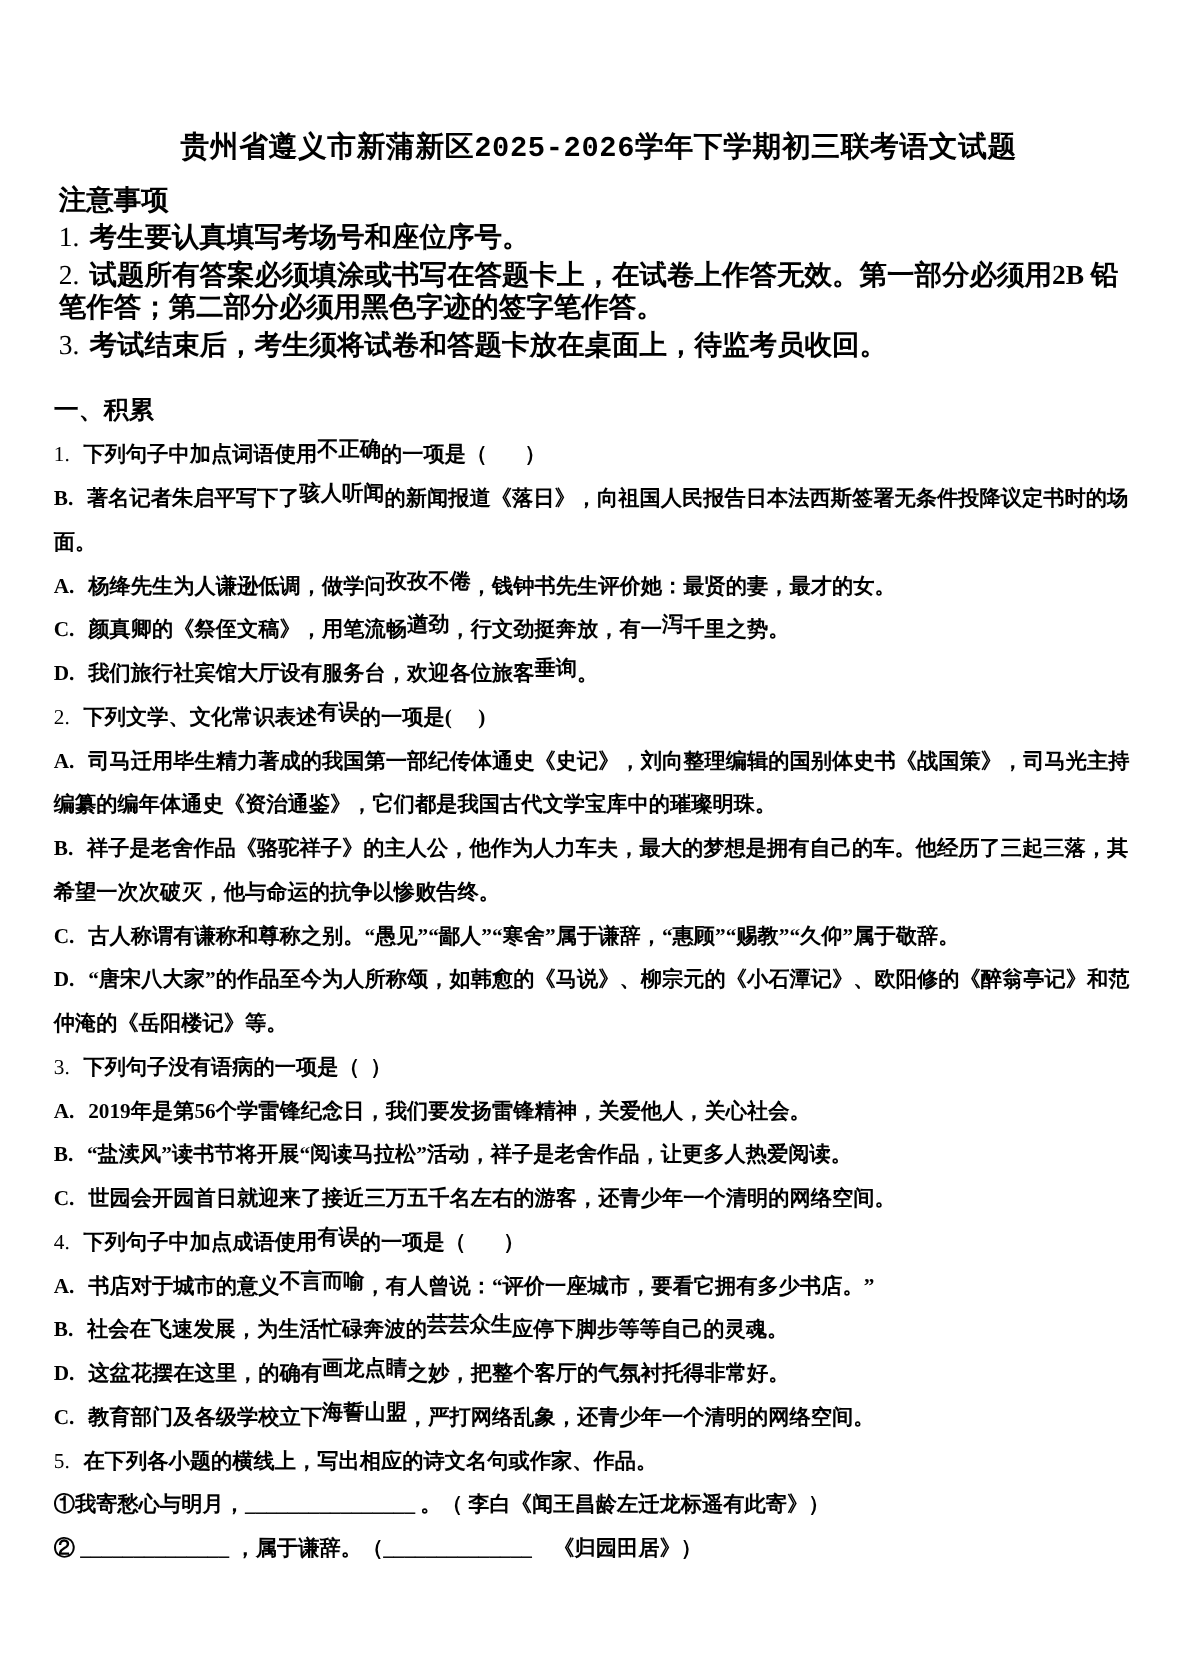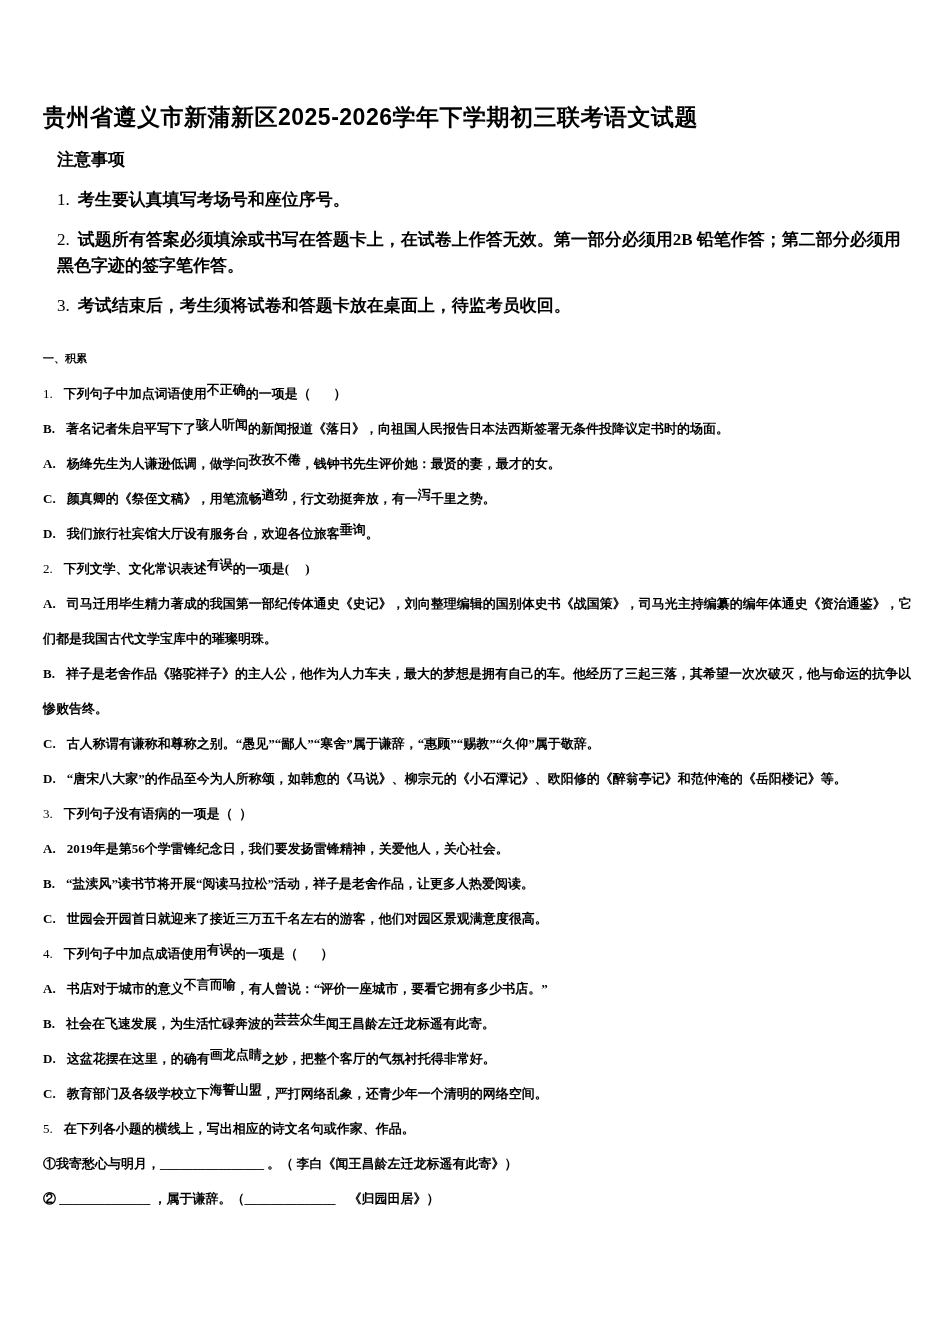--- a/index.html
+++ b/index.html
@@ -14,51 +14,52 @@
     overflow: hidden;
     font-family: "Liberation Serif", "DejaVu Serif", serif;
   }
   .page {
     box-sizing: border-box;
     width: 950px;
     padding: 102px 35px 0 43px;
   }
   .title {
     margin: 0 0 14px 0;
+    text-align: center;
     font-size: 23px;
     font-weight: 700;
-    font-family: Liberation Sans, sans-serif;
+    font-family: Liberation Mono, monospace;
     letter-spacing: 0.5px;
   }
   .notice-heading,
   .notice-line {
-    margin: 14px;
-    font-size: 17px;
+    margin: 4px;
+    font-size: 22px;
     line-height: 26px;
     font-weight: 600;
     white-space: pre-wrap;
   }
   .notice-num {
     font-weight: 400;
     font-family: "Liberation Serif", serif;
     margin-right: 8px;
   }
   .section {
     margin-top: 22px;
   }
   .section-heading {
     margin: 0;
-    font-size: 11px;
+    font-size: 20px;
     line-height: 35px;
     font-weight: 700;
     white-space: pre-wrap;
   }
   .line {
     margin: 0;
-    font-size: 13px;
+    font-size: 17px;
     line-height: 35px;
     font-weight: 600;
     white-space: pre-wrap;
   }
   .qnum {
     font-weight: 400;
     font-family: "Liberation Serif", serif;
     margin-right: 11px;
   }
   .opt-label {
@@ -103,26 +104,26 @@
           <p class="line"><span class="qnum">2.</span><span>下列文学、文化常识表述</span><span class="em">有误</span><span>的一项是(     )</span></p>
           <p class="line"><span class="opt-label">A.</span><span>司马迁用毕生精力著成的我国第一部纪传体通史《史记》，刘向整理编辑的国别体史书《战国策》，司马光主持编纂的编年体通史《资治通鉴》，它们都是我国古代文学宝库中的璀璨明珠。</span></p>
           <p class="line"><span class="opt-label">B.</span><span>祥子是老舍作品《骆驼祥子》的主人公，他作为人力车夫，最大的梦想是拥有自己的车。他经历了三起三落，其希望一次次破灭，他与命运的抗争以惨败告终。</span></p>
           <p class="line"><span class="opt-label">C.</span><span>古人称谓有谦称和尊称之别。“愚见”“鄙人”“寒舍”属于谦辞，“惠顾”“赐教”“久仰”属于敬辞。</span></p>
           <p class="line"><span class="opt-label">D.</span><span>“唐宋八大家”的作品至今为人所称颂，如韩愈的《马说》、柳宗元的《小石潭记》、欧阳修的《醉翁亭记》和范仲淹的《岳阳楼记》等。</span></p>
         </div>
         <div class="question">
           <p class="line"><span class="qnum">3.</span><span>下列句子没有语病的一项是（  ）</span></p>
           <p class="line"><span class="opt-label">A.</span><span>2019年是第56个学雷锋纪念日，我们要发扬雷锋精神，关爱他人，关心社会。</span></p>
           <p class="line"><span class="opt-label">B.</span><span>“盐渎风”读书节将开展“阅读马拉松”活动，祥子是老舍作品，让更多人热爱阅读。</span></p>
-          <p class="line"><span class="opt-label">C.</span><span>世园会开园首日就迎来了接近三万五千名左右的游客，他们对园区景观满意度很高。</span></p>
+          <p class="line"><span class="opt-label">C.</span><span>世园会开园首日就迎来了接近三万五千名左右的游客，还青少年一个清明的网络空间。</span></p>
         </div>
         <div class="question">
           <p class="line"><span class="qnum">4.</span><span>下列句子中加点成语使用</span><span class="em">有误</span><span>的一项是（       ）</span></p>
           <p class="line"><span class="opt-label">A.</span><span>书店对于城市的意义</span><span class="em">不言而喻</span><span>，有人曾说：“评价一座城市，要看它拥有多少书店。”</span></p>
-          <p class="line"><span class="opt-label">B.</span><span>社会在飞速发展，为生活忙碌奔波的</span><span class="em">芸芸众生</span><span>闻王昌龄左迁龙标遥有此寄。</span></p>
+          <p class="line"><span class="opt-label">B.</span><span>社会在飞速发展，为生活忙碌奔波的</span><span class="em">芸芸众生</span><span>应停下脚步等等自己的灵魂。</span></p>
           <p class="line"><span class="opt-label">D.</span><span>这盆花摆在这里，的确有</span><span class="em">画龙点睛</span><span>之妙，把整个客厅的气氛衬托得非常好。</span></p>
           <p class="line"><span class="opt-label">C.</span><span>教育部门及各级学校立下</span><span class="em">海誓山盟</span><span>，严打网络乱象，还青少年一个清明的网络空间。</span></p>
         </div>
         <div class="question">
           <p class="line"><span class="qnum">5.</span><span>在下列各小题的横线上，写出相应的诗文名句或作家、作品。</span></p>
           <p class="line"><span>①我寄愁心与明月，</span><span class="blank">________________</span><span> 。（ 李白《闻王昌龄左迁龙标遥有此寄》）</span></p>
           <p class="line"><span>② </span><span class="blank">______________</span><span> ，属于谦辞。（</span><span class="blank">______________</span><span>    《归园田居》）</span></p>
         </div>
       </div>
   </div>

